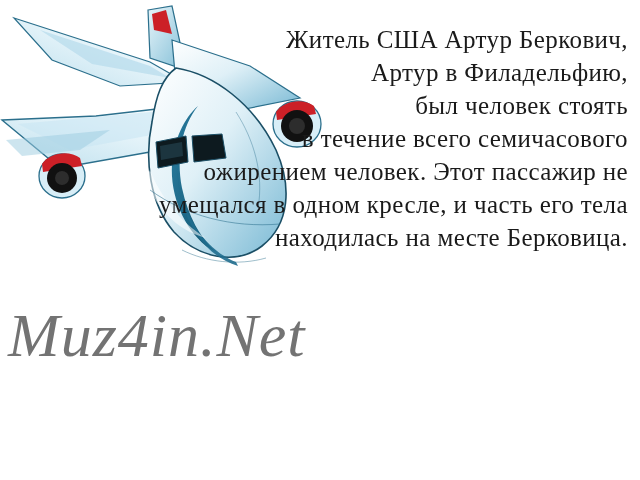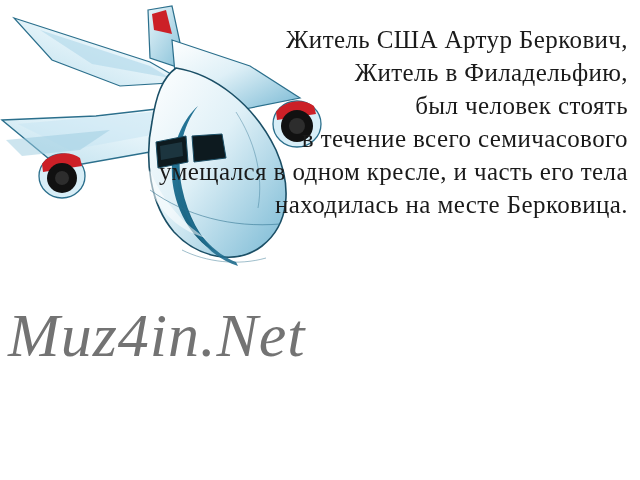--- a/index.html
+++ b/index.html
@@ -128,20 +128,21 @@
 
     <path d="M150 190 C186 216 232 228 280 224" fill="none" stroke="#2b6f8c" stroke-width="1" opacity="0.55"></path>
     <path d="M182 250 C206 262 238 266 266 258" fill="none" stroke="#2b6f8c" stroke-width="1" opacity="0.45"></path>
     <path d="M236 112 C254 140 264 174 258 208" fill="none" stroke="#2b6f8c" stroke-width="1" opacity="0.4"></path>
   </svg>
 
   <div id="watermark">Muz4in.Net</div>
 
   <div id="story">
     <span class="line l1">Житель США Артур Беркович,</span>
-    <span class="line l3">Житель в Филадельфию,</span>
+    <span class="line l3">Артур в Филадельфию,</span>
     <span class="line l4">был человек стоять</span>
     <span class="line l5">в течение всего семичасового</span>
+    <span class="line l9">ожирением человек. Этот пассажир не</span>
     <span class="line l10">умещался в одном кресле, и часть его тела</span>
     <span class="line l11">находилась на месте Берковица.</span>
   </div>
 
 </div>
 
 </body></html>

